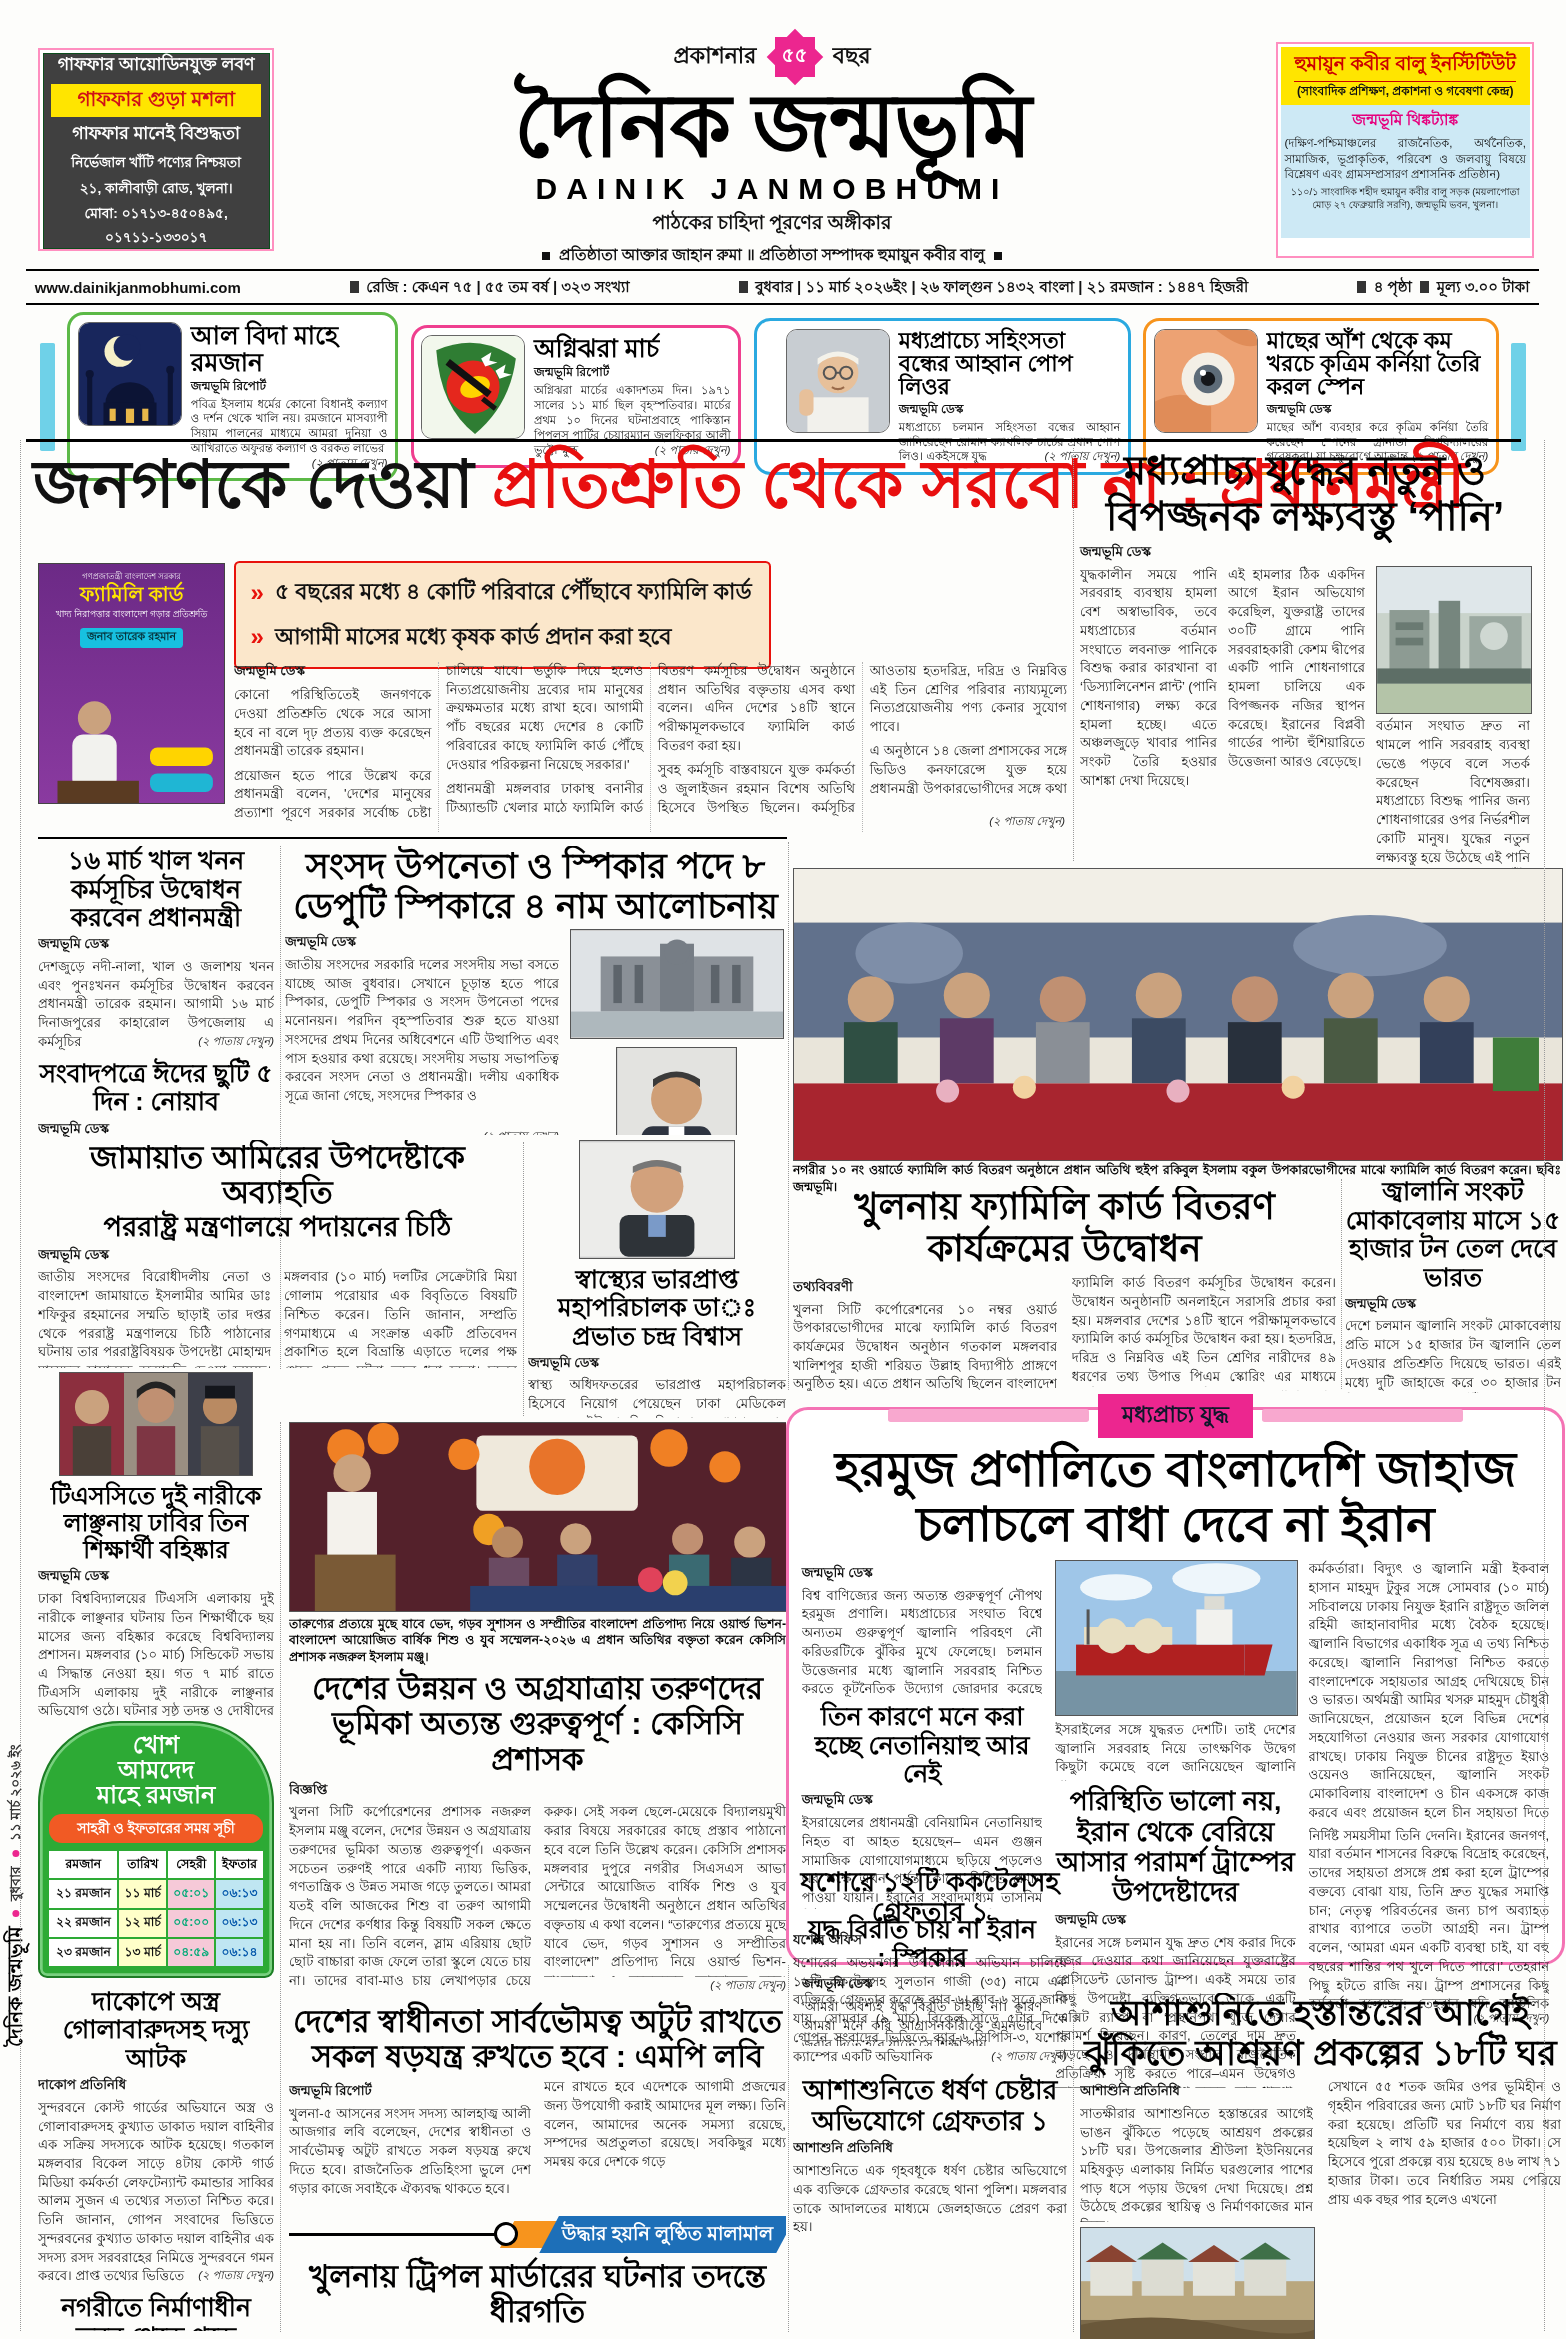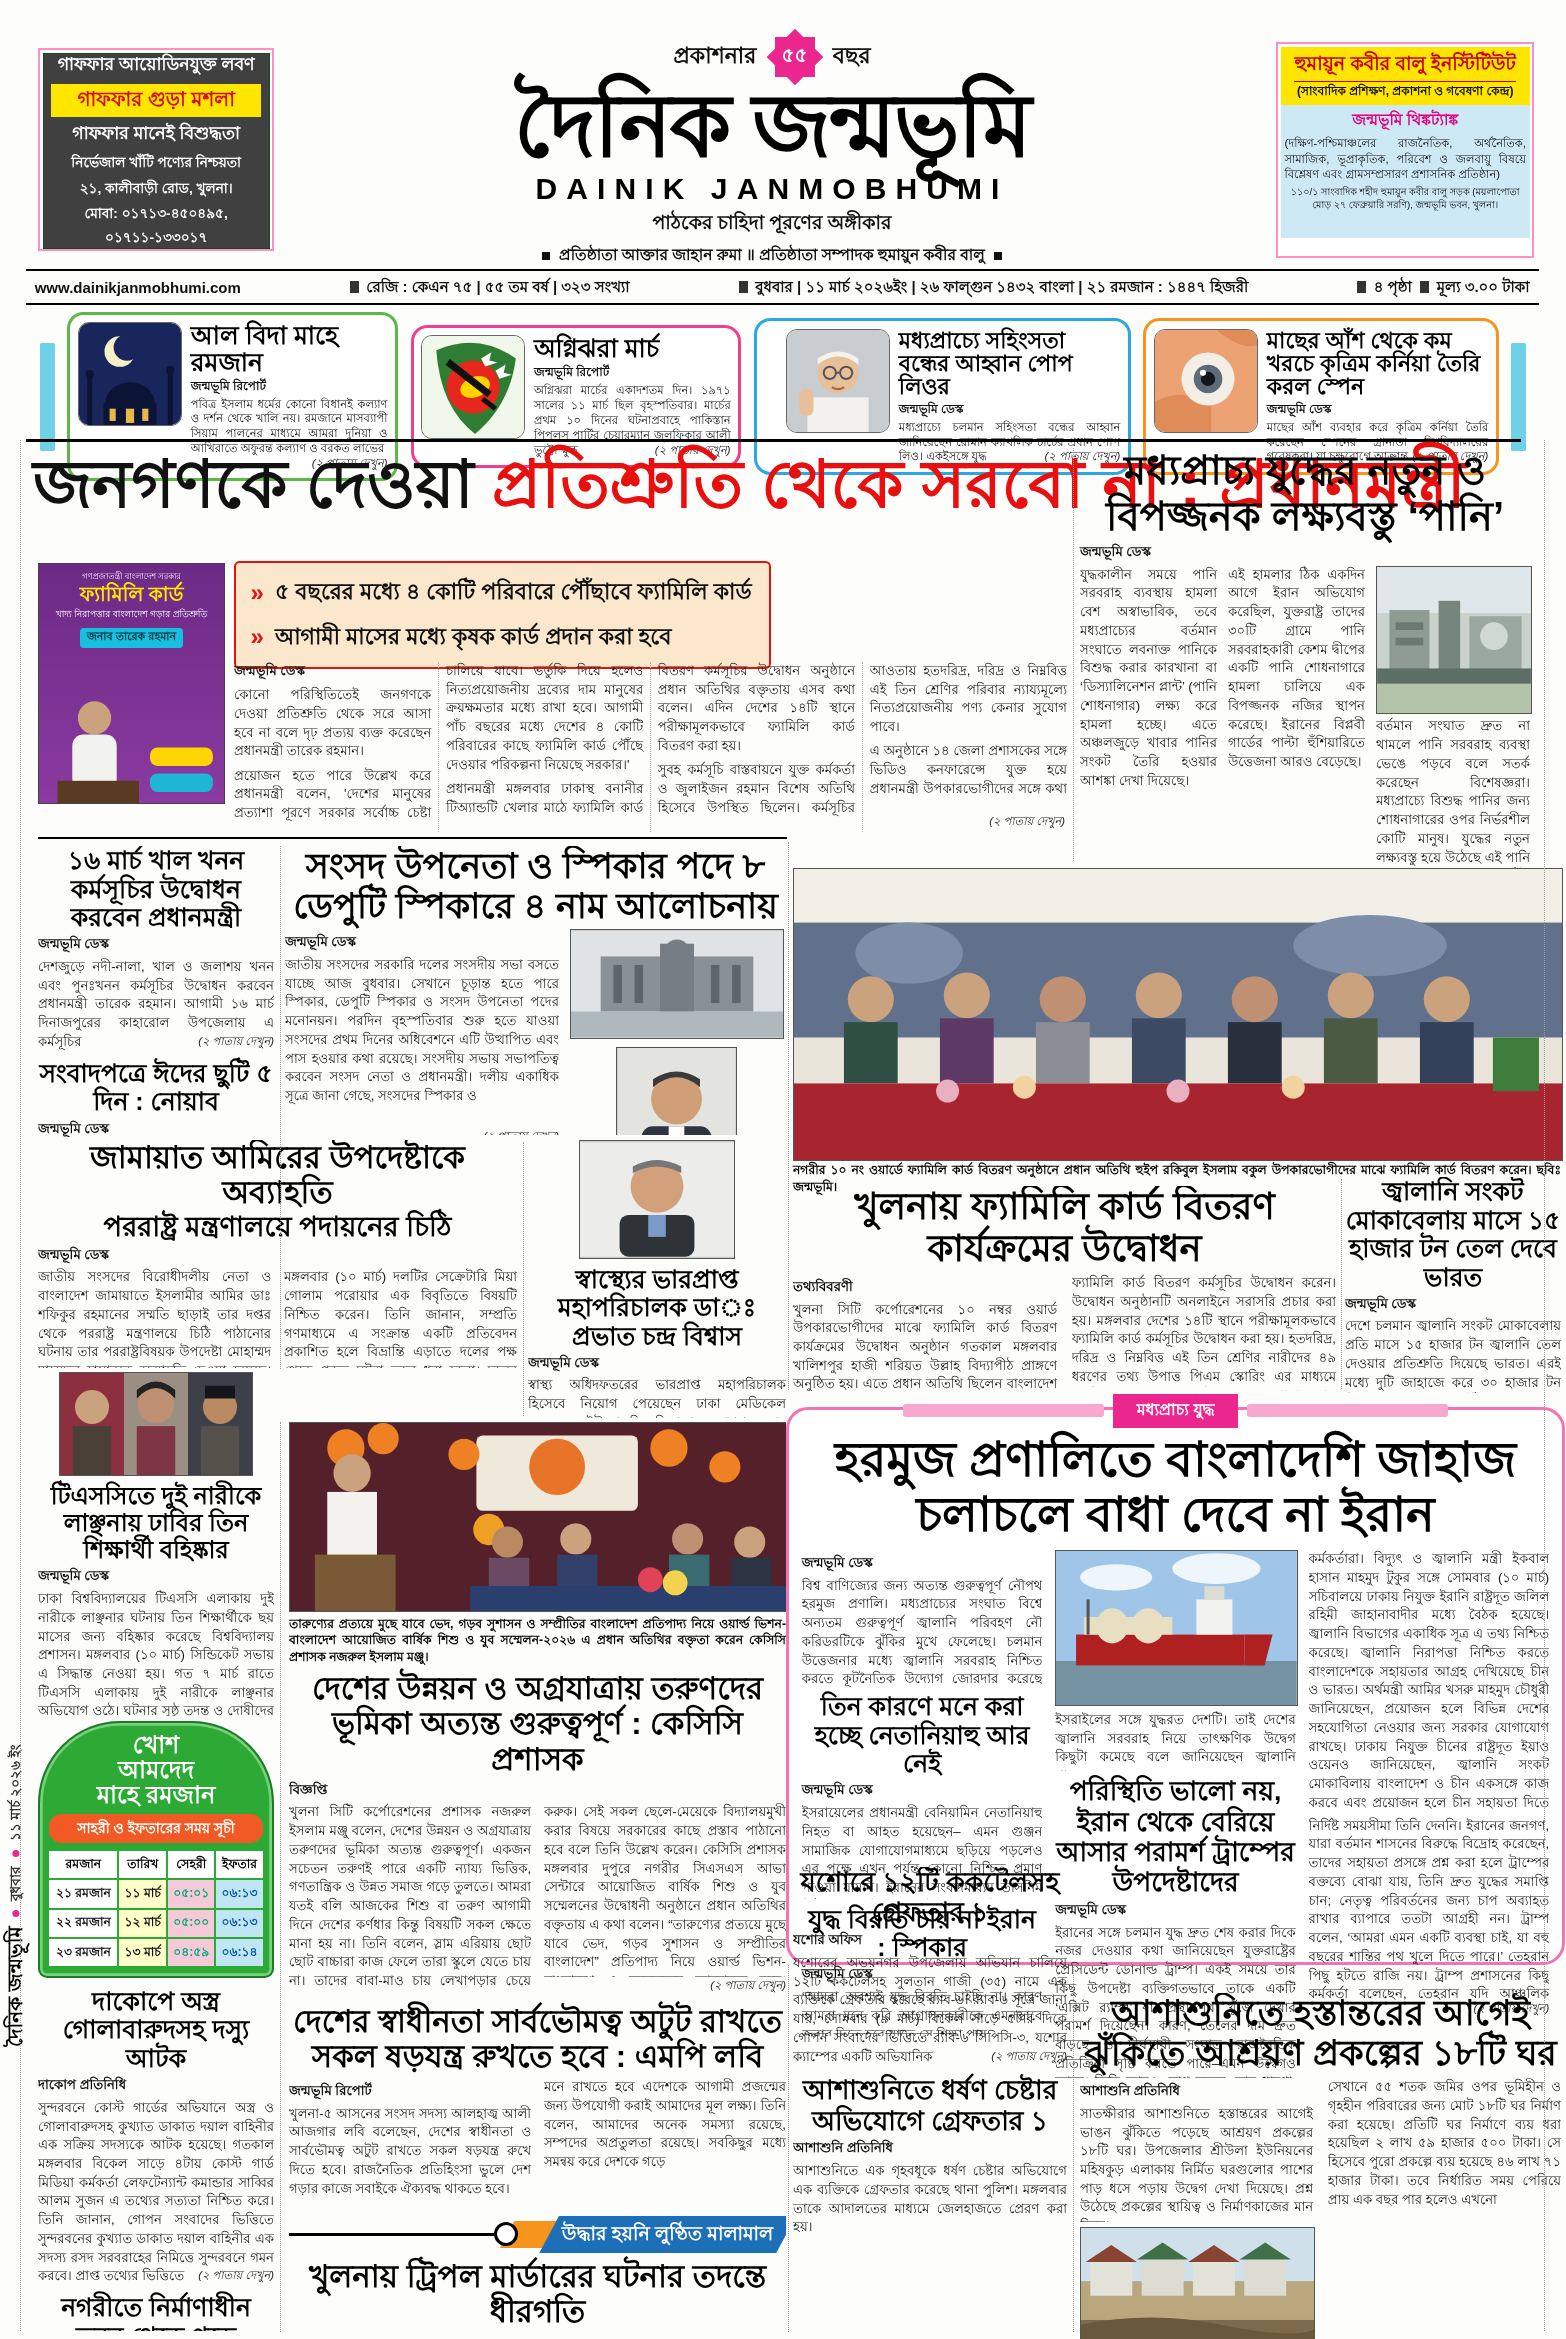--- a/index.html
+++ b/index.html
@@ -57,21 +57,21 @@
   .leadHead .red{color:#e80f0f;}
   .bulbox{background:#fbe7cb;border:2.7px solid #e8120c;border-radius:5.5px;padding:9.1px 14.6px;display:flex;flex-direction:column;justify-content:center;gap:7.3px;}
   .bulbox .b{font-size:22px;font-weight:bold;display:flex;gap:11px;align-items:center;}
   .bulbox .ar{color:#e8120c;font-size:24px;font-weight:bold;}
   .poster{border:0.9px solid #444;background:linear-gradient(#6c2a86,#8a3aa0);position:relative;overflow:hidden;color:#fff;text-align:center;}
   .poster .pt{font-size:8.2px;margin-top:5.5px;opacity:.9;}
   .poster .ptt{color:#ffe500;font-weight:bold;font-size:20px;line-height:1.05;margin-top:1.8px;}
   .poster .ps{font-size:9.1px;margin:1.8px 5.5px;}
   .poster .pn{background:#17c0e0;color:#073;display:inline-block;font-weight:bold;font-size:11px;border-radius:3.7px;padding:0.9px 7.3px;margin-top:3.7px;color:#06323a;}
   .pinkbox{border:3.7px solid #f473b4;border-radius:22px;background:#fff;}
-  .tagpill{background:#ec268f;color:#ffffff;font-weight:bold;font-size:16px;padding:3.7px 24px;}
+  .tagpill{background:#ec268f;color:#0f172a;font-weight:bold;font-size:22px;padding:3.7px 24px;}
   .tagbarwrap{display:flex;align-items:center;justify-content:center;gap:9.1px;margin-top:-1.8px;}
   .tagbar{height:12.8px;background:#f8a8cf;flex:1;max-width:201px;border-radius:2.7px;}
   .bluetag{display:flex;align-items:center;gap:0;}
   .bluetag .line{height:2.7px;background:#000;flex:1;position:relative;}
   .bluetag .dot{width:18.3px;height:18.3px;border:3.7px solid #000;border-radius:50%;background:#fff;margin-left:-3.7px;z-index:2;}
   .bluetag .or{width:49px;height:27.4px;background:#f7941d;transform:skewX(-28deg);margin-left:-11px;}
   .bluetag .bl{background:#1d6fb8;color:#fff;font-weight:bold;font-size:19px;padding:2.7px 12.8px;transform:skewX(-28deg);margin-left:-7.3px;}
   .bluetag .bl span{display:inline-block;transform:skewX(28deg);}
   
   .rambox{background:#2daa35;border:2.7px solid #1c7d24;border-radius:82px 82px 9.1px 9.1px;padding:9.1px 7.3px 7.3px 7.3px;text-align:center;box-shadow:inset 0 0 0 2.7px #79d07f;}

